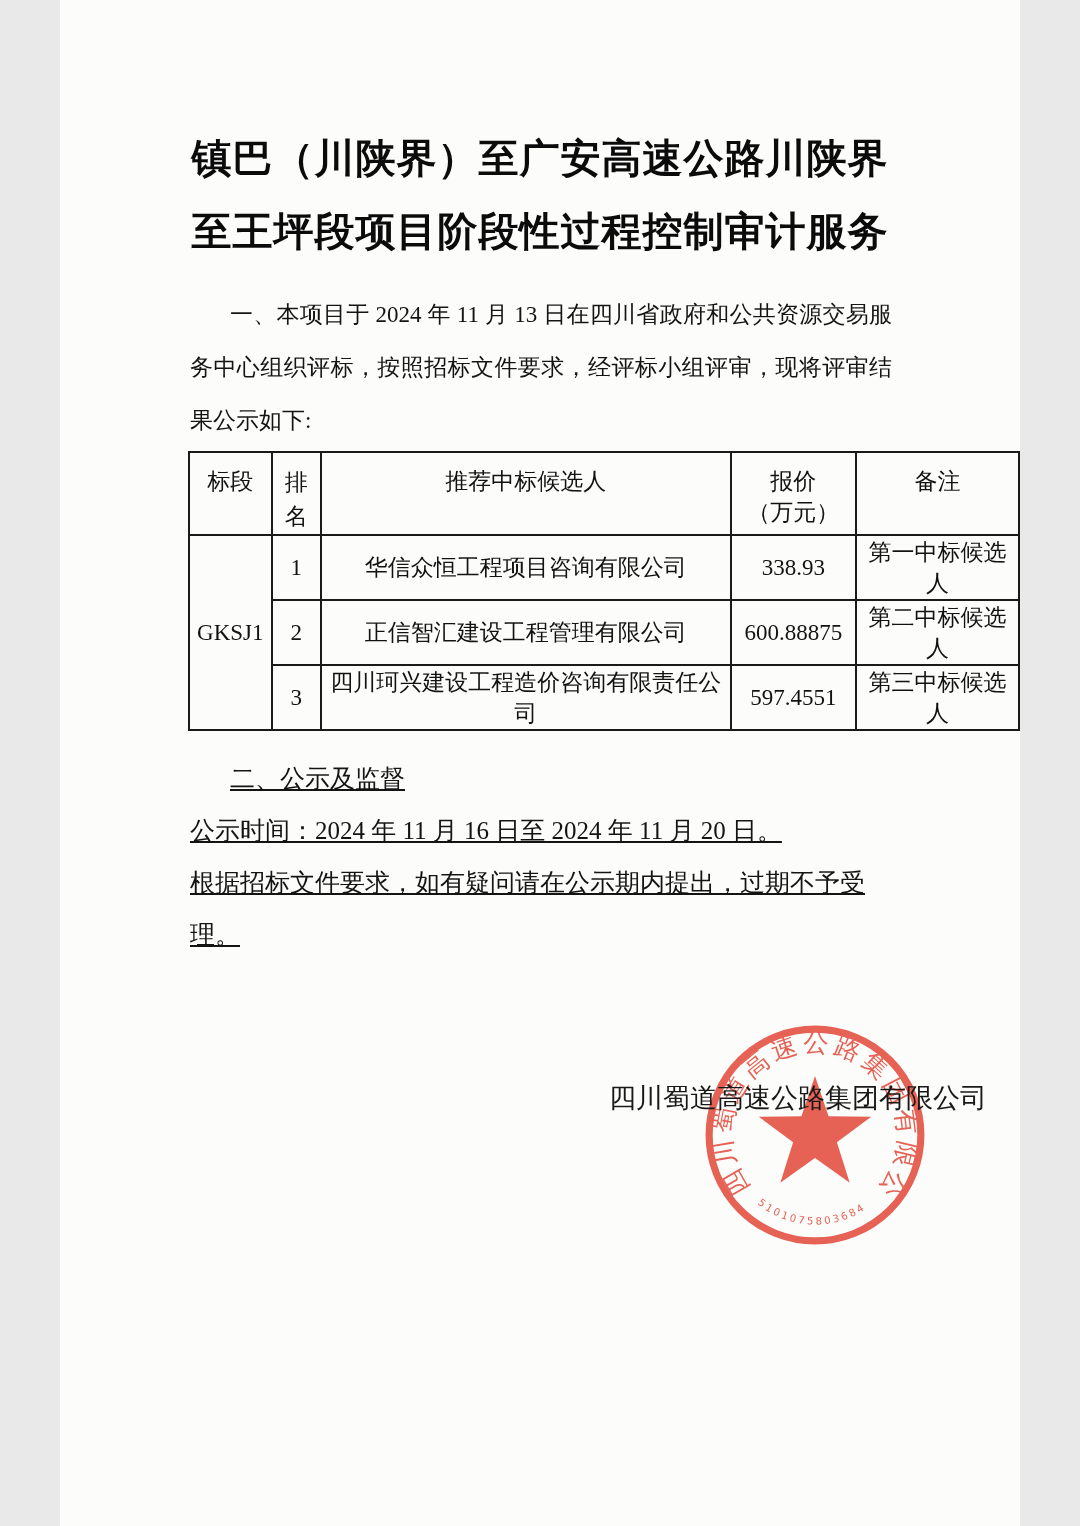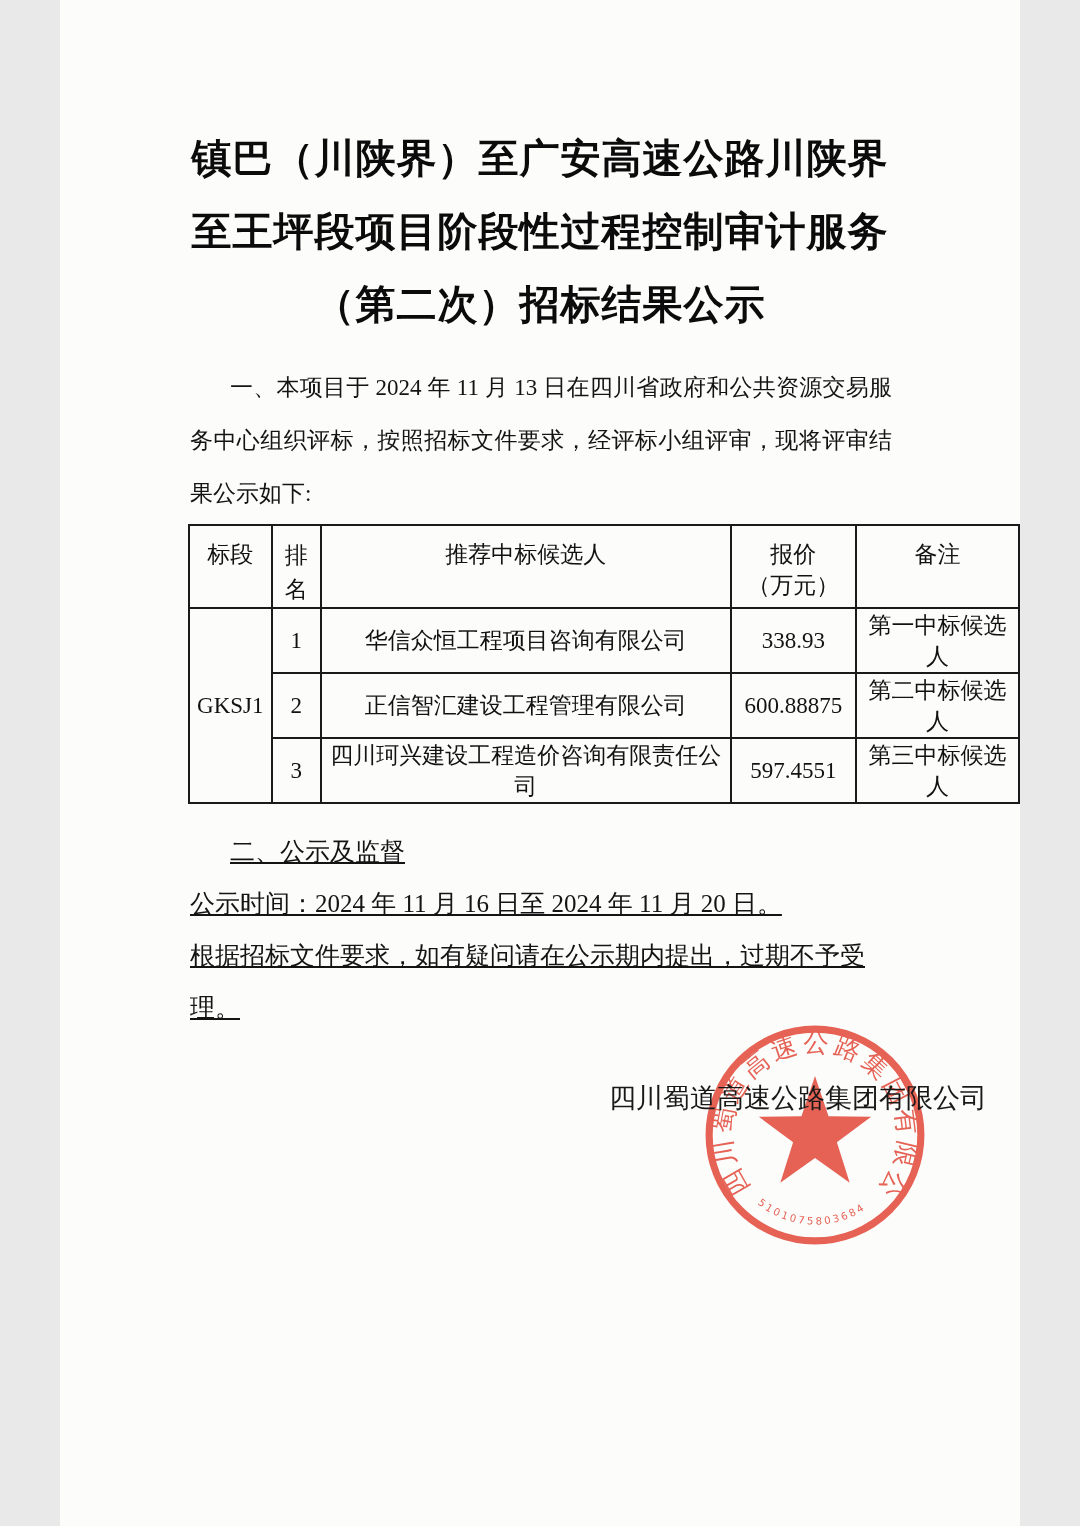--- a/index.html
+++ b/index.html
@@ -104,21 +104,20 @@
   }
 </style>
 </head>
 <body>
 
 <div class="page">
 
   <h1 class="title">
     <span class="title-line">镇巴（川陕界）至广安高速公路川陕界</span>
     <span class="title-line">至王坪段项目阶段性过程控制审计服务</span>
-    <span class="title-line">（第二次）招标结果公示</span>
   </h1>
 
   <p class="intro">一、本项目于 2024 年 11 月 13 日在四川省政府和公共资源交易服务中心组织评标，按照招标文件要求，经评标小组评审，现将评审结果公示如下:</p>
 
   <table class="results">
     <colgroup>
       <col class="col-section">
       <col class="col-rank">
       <col class="col-candidate">
       <col class="col-price">

